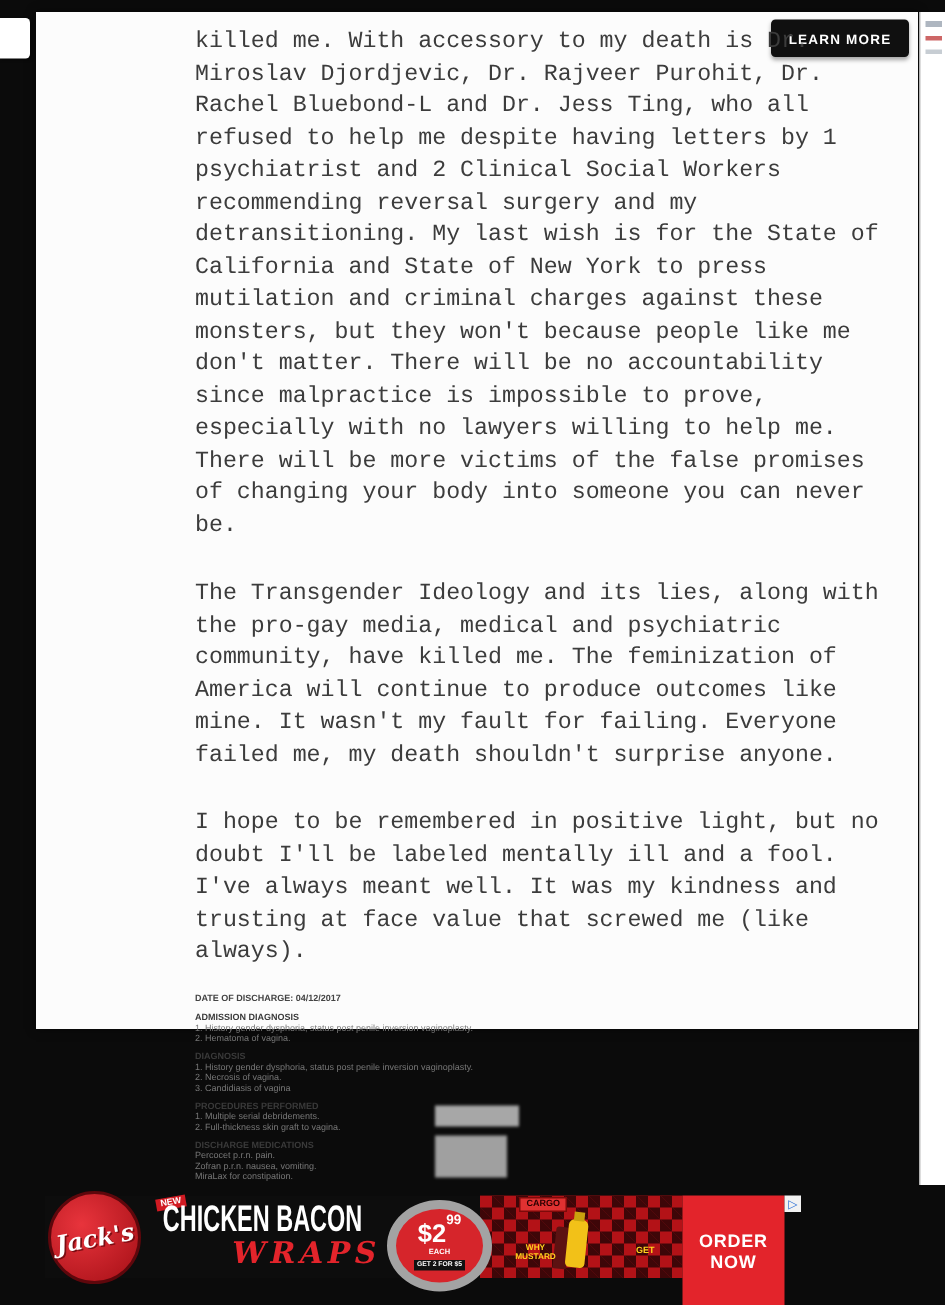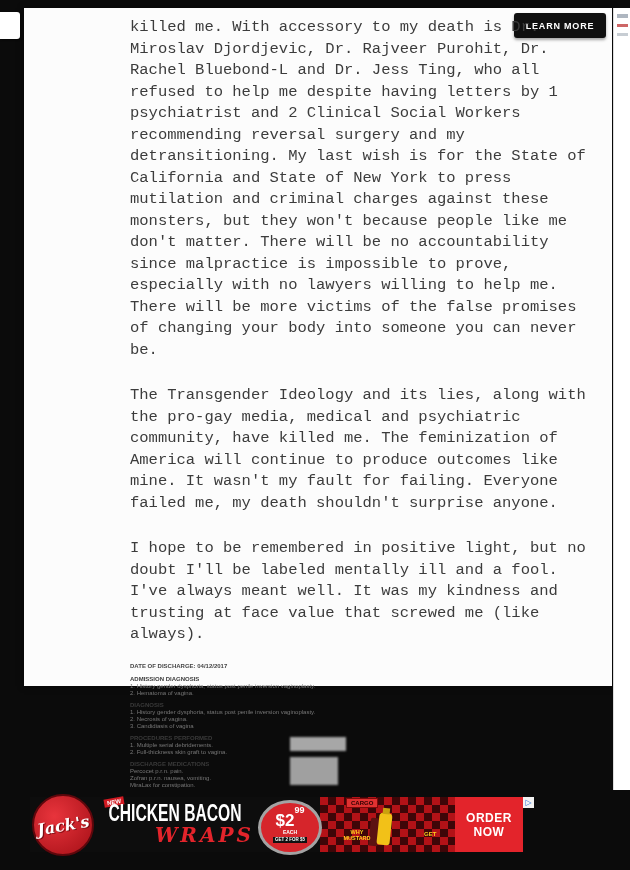--- a/index.html
+++ b/index.html
@@ -50,40 +50,40 @@
   .ad-logo span{color:#fff;font-family:"DejaVu Serif",serif;font-style:italic;font-weight:bold;
                 font-size:16px;transform:rotate(-10deg);text-shadow:1px 1px 0 #7a0c12;}
   .ad-title{position:absolute;left:66px;top:2px;width:158px;text-align:center;}
   .ad-new{position:absolute;left:8px;top:-1px;background:#d11a22;color:#fff;font-size:6px;
           font-weight:bold;padding:1px 3px;transform:rotate(-10deg);}
   .ad-line1{font-weight:bold;font-size:17px;color:#fff;white-space:nowrap;
             transform:scale(.92,1.45);transform-origin:center top;letter-spacing:0;}
   .ad-line2{font-family:"DejaVu Serif",serif;font-style:italic;font-weight:bold;font-size:20px;
             color:#e3242b;letter-spacing:3px;margin-top:4px;text-align:right;}
   .ad-price{position:absolute;left:228px;top:3px;width:58px;height:49px;border-radius:50%;
-            background:#d6252b;border:3px solid #a3a3a3;display:flex;flex-direction:column;
+            background:#d6252b;border:6px solid #a3a3a3;display:flex;flex-direction:column;
             align-items:center;justify-content:center;color:#fff;line-height:1;z-index:2;}
   .p-dollar{font-size:17px;font-weight:bold;}
   .p-cents{font-size:9px;font-weight:bold;vertical-align:super;position:relative;top:-6px;}
   .p-each{font-size:5px;font-weight:bold;margin-top:1px;}
   .p-deal{font-size:4.5px;font-weight:bold;margin-top:2px;background:#111;padding:1px 2px;}
   .ad-plaid{position:absolute;left:290px;top:0;width:135px;height:55px;background-color:#b31217;
             background-image:
               linear-gradient(45deg, rgba(0,0,0,.65) 25%, transparent 25%, transparent 75%, rgba(0,0,0,.65) 75%),
               linear-gradient(45deg, rgba(0,0,0,.65) 25%, transparent 25%, transparent 75%, rgba(0,0,0,.65) 75%);
             background-size:16px 16px;background-position:0 0,8px 8px;overflow:hidden;}
   .plaid-tag{position:absolute;left:26px;top:1px;background:#e03131;color:#2b0000;font-size:6px;
              font-weight:bold;padding:1px 4px;border:1px solid #7d0a0a;}
   .bottle{position:absolute;left:58px;top:16px;width:13px;height:32px;background:#f2c118;
           border-radius:4px 4px 3px 3px;transform:rotate(6deg);box-shadow:-10px 4px 0 -2px #5c1212;}
   .bottle:before{content:"";position:absolute;left:3px;top:-5px;width:7px;height:6px;background:#caa20e;}
   .plaid-text1{position:absolute;left:18px;top:32px;width:38px;color:#ffd21e;font-size:5.5px;
                font-weight:bold;line-height:6px;text-align:center;}
   .plaid-text2{position:absolute;left:104px;top:34px;color:#ffd21e;font-size:6px;font-weight:bold;}
-  .ad-order{position:absolute;left:425px;top:0;width:68px;height:55px;background:#e3242b;color:#fff;
+  .ad-order{position:absolute;left:425px;top:0;width:68px;height:73px;background:#e3242b;color:#fff;
             display:flex;flex-direction:column;align-items:center;justify-content:center;
             font-weight:bold;font-size:12px;line-height:14px;letter-spacing:.5px;cursor:pointer;}
   .ad-choices{position:absolute;left:493px;top:0;width:11px;height:11px;background:#f2f2f2;
               color:#2a6fd6;font-size:8px;line-height:11px;text-align:center;cursor:pointer;}
 </style>
 </head>
 <body>
 
 <div class="screen">
 

